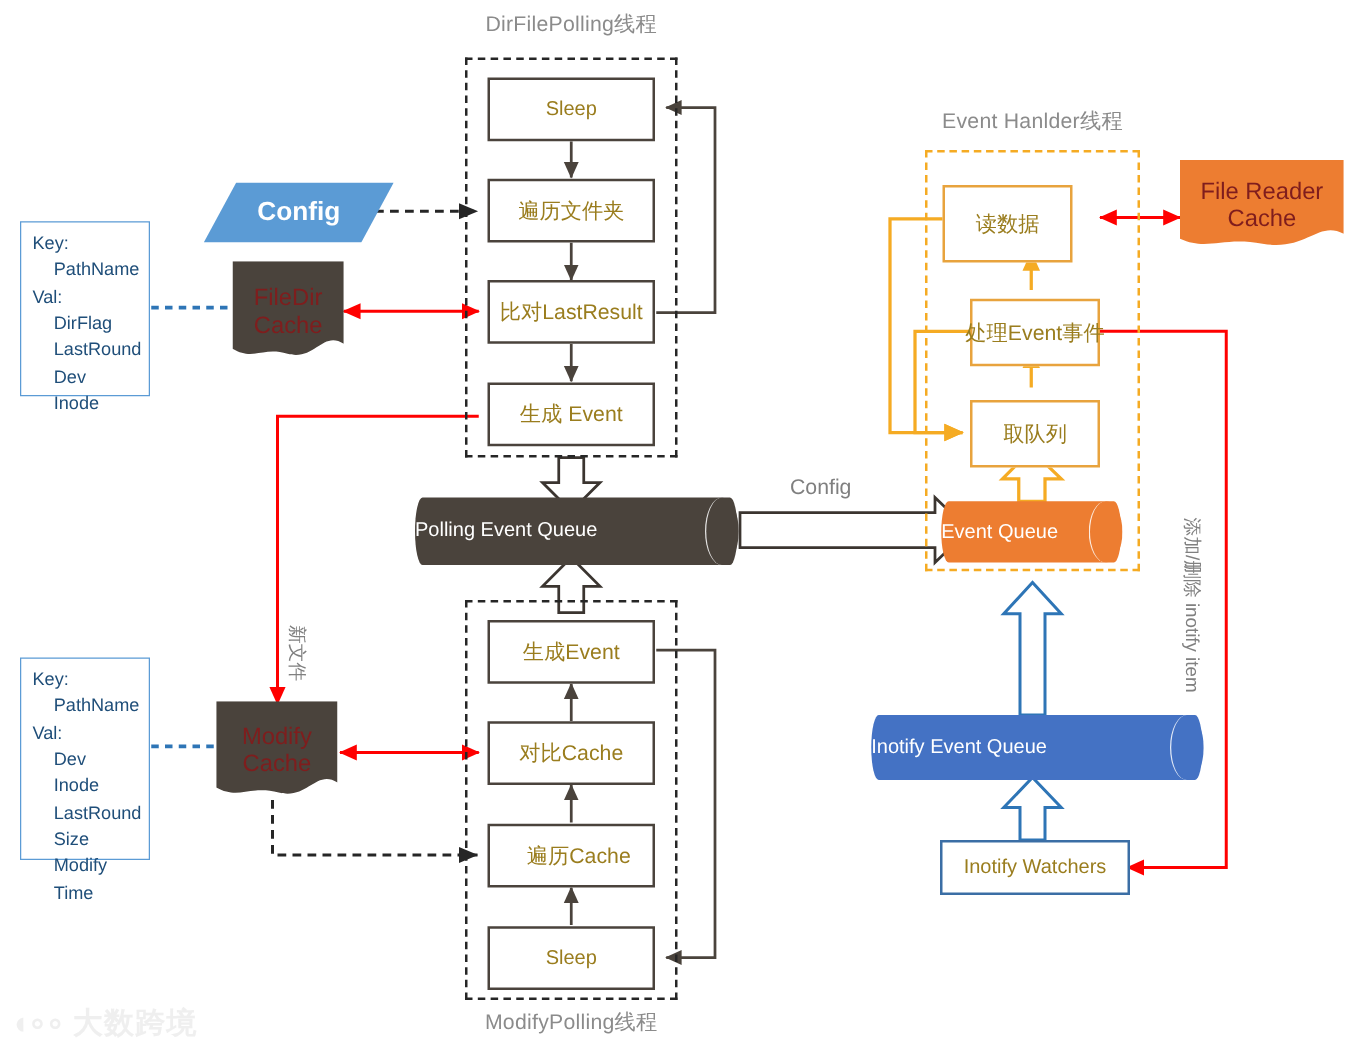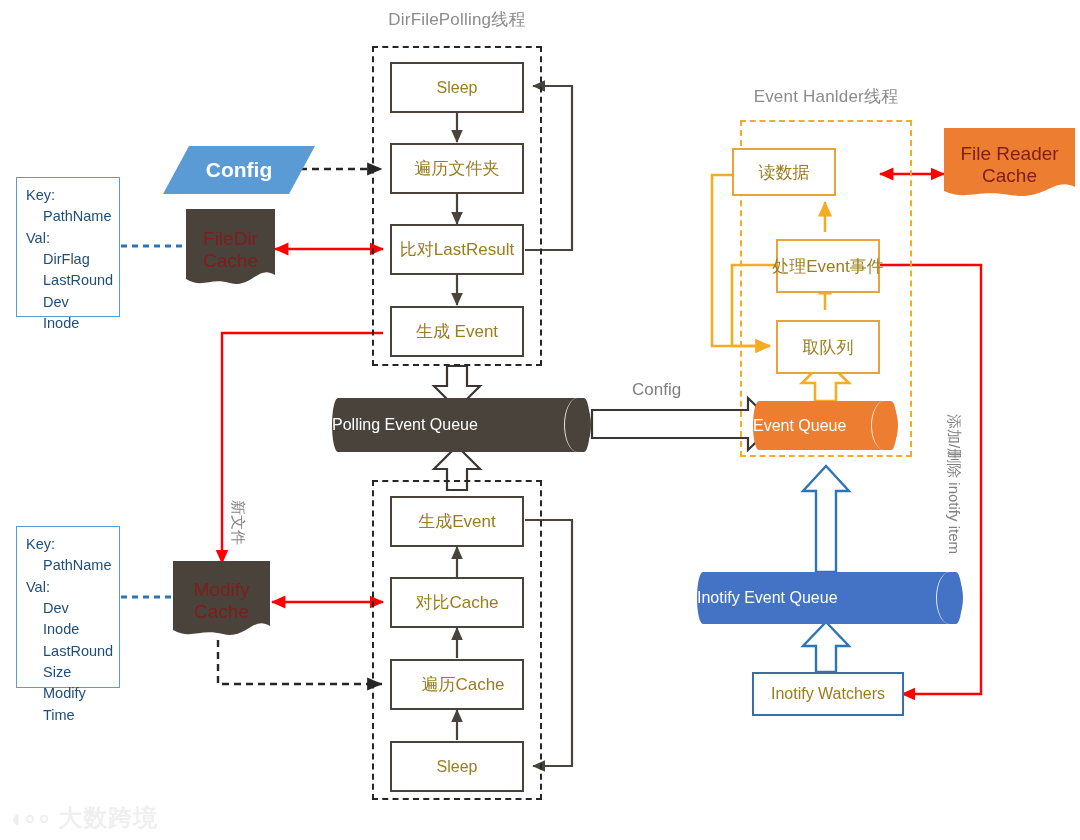--- a/index.html
+++ b/index.html
@@ -161,20 +161,21 @@
 
     <path d="M816,572 L836,572 L836,491 L849,491 L826,466 L803,491 L816,491 z" fill="#ffffff" stroke="#2e75b6" stroke-width="2.4" stroke-linejoin="miter"></path>
 
     <path d="M816,672 L836,672 L836,646 L849,646 L826,622 L803,646 L816,646 z" fill="#ffffff" stroke="#2e75b6" stroke-width="2.4" stroke-linejoin="miter"></path>
   </svg>
 
   <div class="abs thread-box" style="left:372px;top:46px;width:170px;height:320px;"></div>
   <div class="abs title" style="left:332px;top:8px;width:250px;">DirFilePolling线程</div>
 
   <div class="abs thread-box" style="left:372px;top:480px;width:170px;height:320px;"></div>
+  <div class="abs title" style="left:332px;top:806px;width:250px;">ModifyPolling线程</div>
 
   <div class="abs thread-box yellow" style="left:740px;top:120px;width:172px;height:337px;"></div>
   <div class="abs title" style="left:716px;top:85px;width:220px;">Event Hanlder线程</div>
 
   <div class="abs proc en" style="left:390px;top:62px;width:134px;height:51px;">
     <span>Sleep</span>
   </div>
   <div class="abs proc" style="left:390px;top:143px;width:134px;height:51px;">
     <span>遍历文件夹</span>
   </div>
@@ -191,21 +192,21 @@
   <div class="abs proc" style="left:390px;top:577px;width:134px;height:51px;">
     <span>对比Cache</span>
   </div>
   <div class="abs proc" style="left:390px;top:659px;width:134px;height:51px;padding-left:12px;">
     <span>遍历Cache</span>
   </div>
   <div class="abs proc en" style="left:390px;top:741px;width:134px;height:51px;">
     <span>Sleep</span>
   </div>
 
-  <div class="abs proc yel" style="left:732px;top:148px;width:104px;height:48px;">
+  <div class="abs proc yel" style="left:754px;top:148px;width:104px;height:62px;">
     <span>读数据</span>
   </div>
   <div class="abs proc yel" style="left:776px;top:239px;width:104px;height:54px;">
     <span>处理Event事件</span>
   </div>
   <div class="abs proc yel" style="left:776px;top:320px;width:104px;height:54px;">
     <span>取队列</span>
   </div>
 
   <div class="cyl" style="left:332px;top:398px;width:258px;height:54px;">

